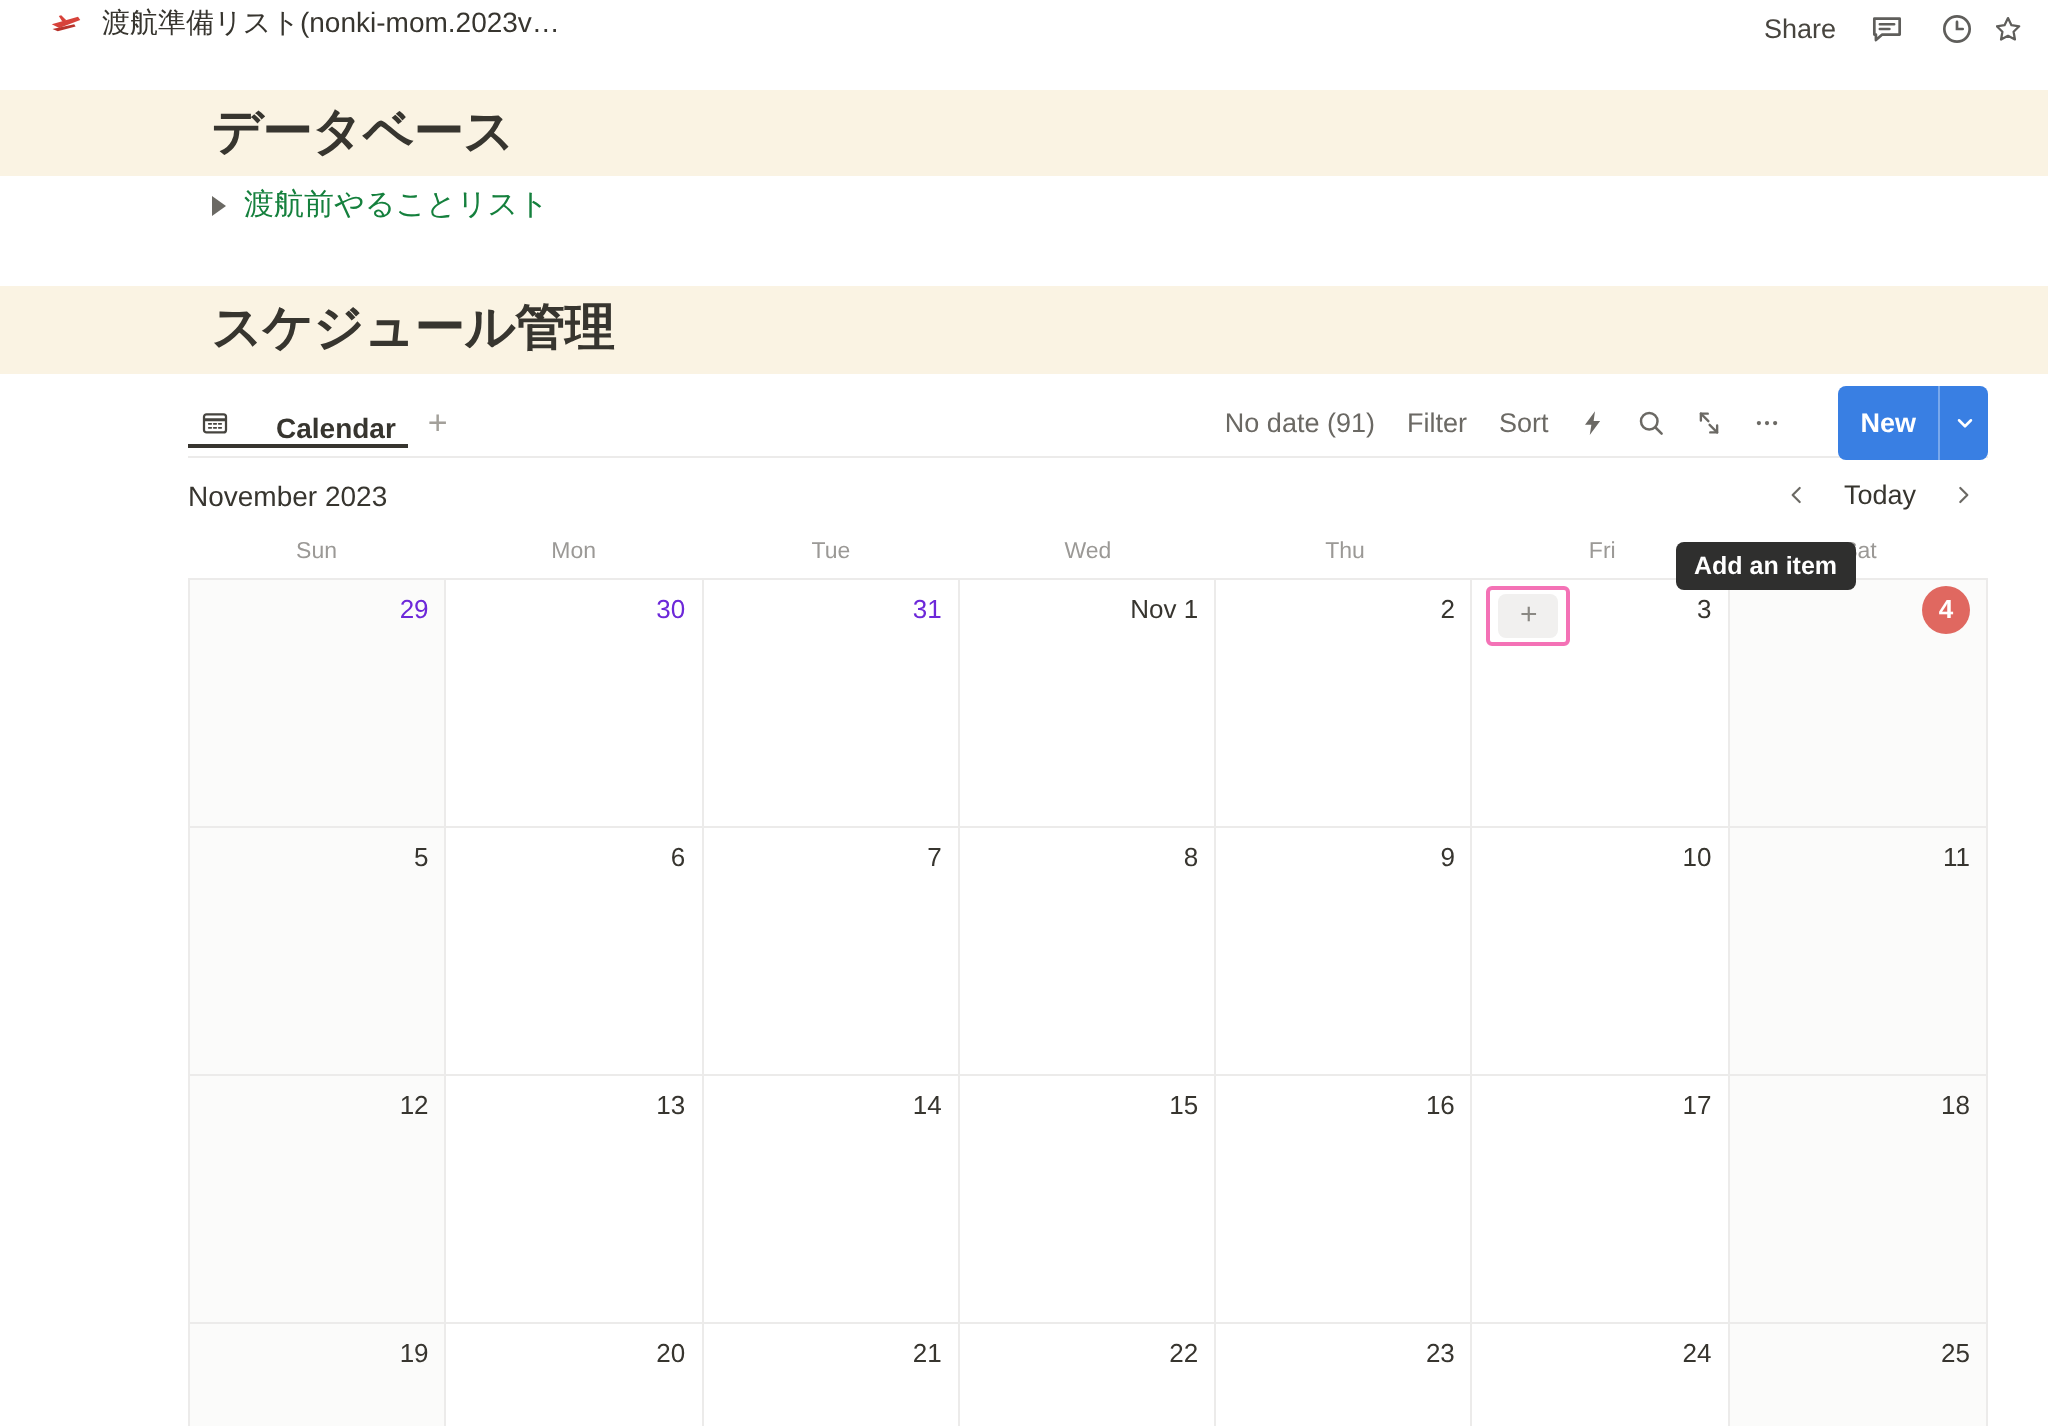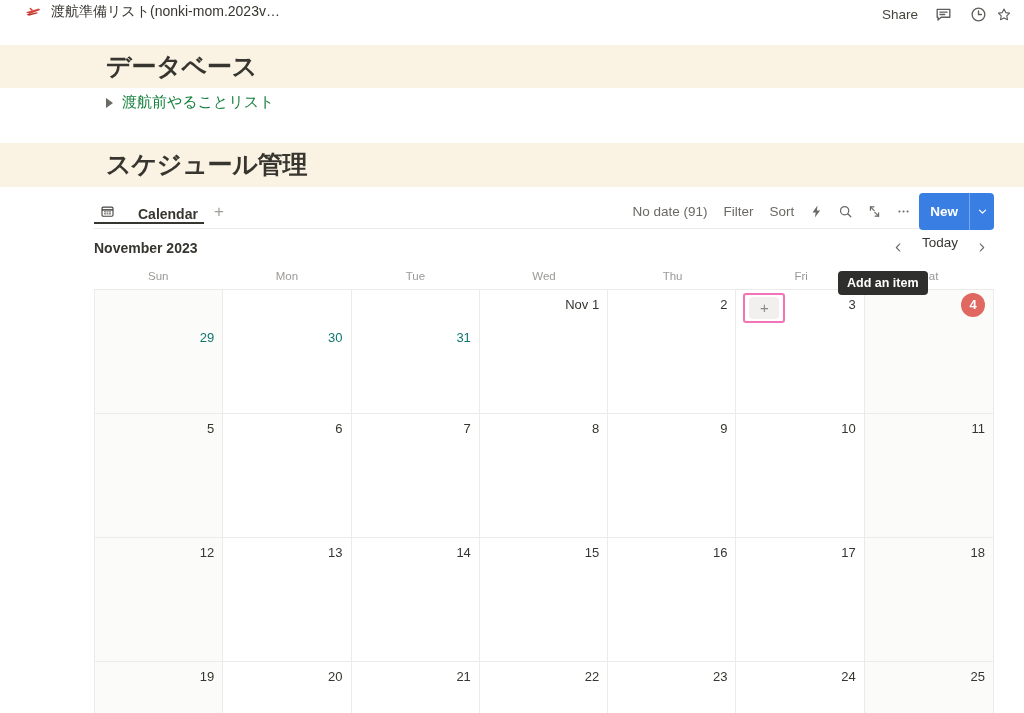--- a/index.html
+++ b/index.html
@@ -99,39 +99,39 @@
     font-size: 13.5px; color: #6b6964;
     padding: 4px 7px; border-radius: 4px;
   }
   .va-icon {
     display: flex; align-items: center; justify-content: center;
     width: 27px; height: 26px; border-radius: 4px; color: #6b6964;
   }
   .new-btn {
     display: flex; align-items: stretch;
     background: #397fe3; color: #fff; border-radius: 4px;
-    margin-left: 0; height: 37px; overflow: hidden;
+    margin-left: 20px; height: 37px; overflow: hidden;
   }
   .new-btn .lbl {
     display: flex; align-items: center; padding: 0 11px;
     font-size: 13.5px; font-weight: 600;
   }
   .new-btn .sep { width: 1px; background: rgba(255,255,255,.32); }
   .new-btn .chev {
     display: flex; align-items: center; justify-content: center;
     width: 24px;
   }
 
   
   .month-bar {
     display: flex; align-items: center;
     height: 38px;
   }
-  .month-label { font-size: 14px; font-weight: 700; color: #37352f; }
-  .month-nav { margin-left: auto; display: flex; align-items: flex-start; gap: 2px; }
+  .month-label { font-size: 14px; font-weight: 400; color: #37352f; }
+  .month-nav { margin-left: auto; display: flex; align-items: center; gap: 2px; }
   .mn-btn {
     display: flex; align-items: center; justify-content: center;
     height: 26px; min-width: 26px; padding: 0 4px;
     border-radius: 4px; color: #6b6964;
   }
   .mn-today { font-size: 13.5px; color: #37352f; padding: 0 8px; }
 
   
   .cal { position: relative; }
   .dow-row { display: grid; grid-template-columns: repeat(7,1fr); }
@@ -155,21 +155,21 @@
     padding: 6px 8px 0 8px;
     position: relative;
     background: #ffffff;
   }
   .day:last-child { border-right: none; }
   .day.weekend { background: #fbfbfa; }
   .day-num {
     font-size: 13px; color: #37352f; text-align: right;
     line-height: 18px; height: 18px;
   }
-  .day-num.muted { color: #0f766e; margin-top: 33px; }
+  .day-num.muted { color: #6d28d9; }
 
   .today-badge {
     width: 24px; height: 24px; border-radius: 50%;
     background: #e06860; color: #ffffff;
     font-size: 13px; font-weight: 600;
     display: flex; align-items: center; justify-content: center;
     margin-left: auto; margin-top: -3px;
   }
 
   

